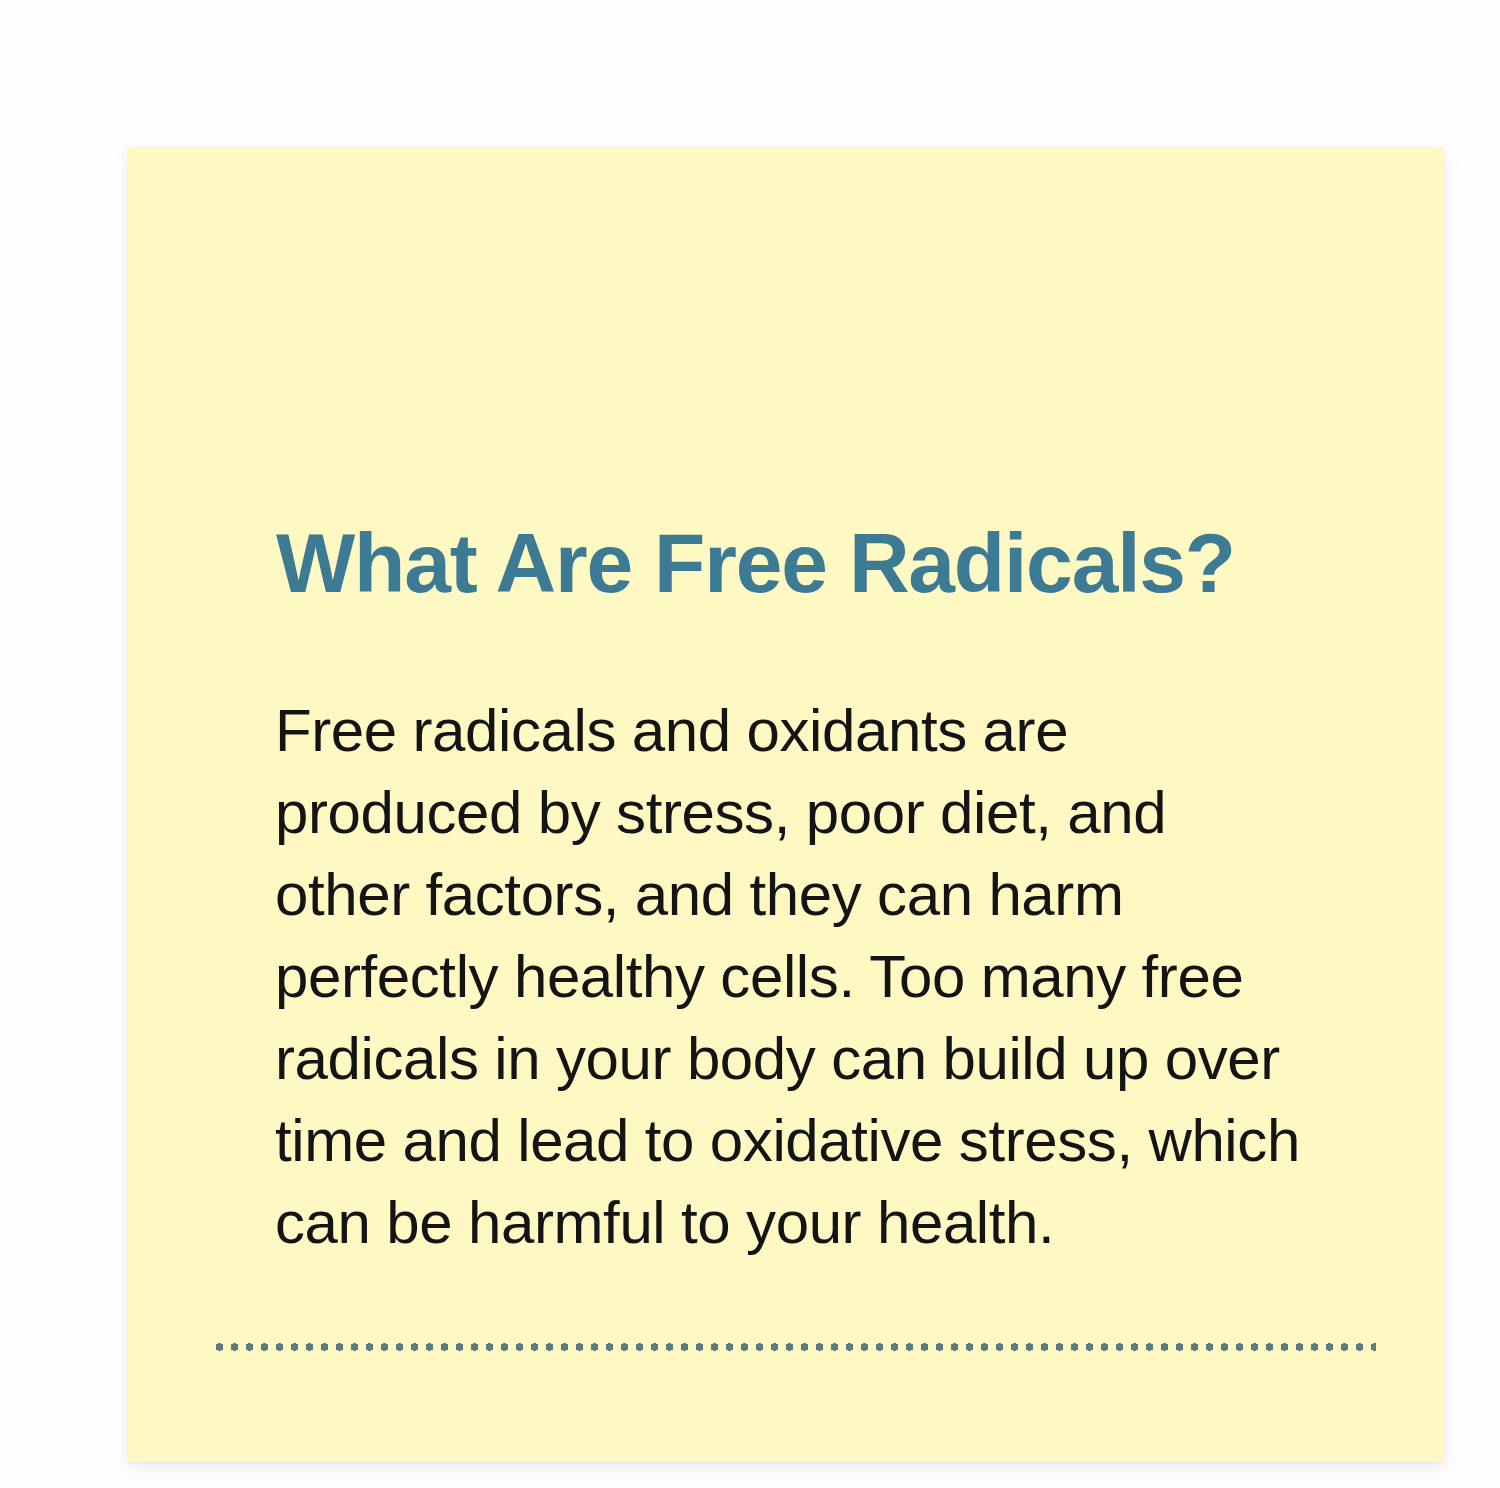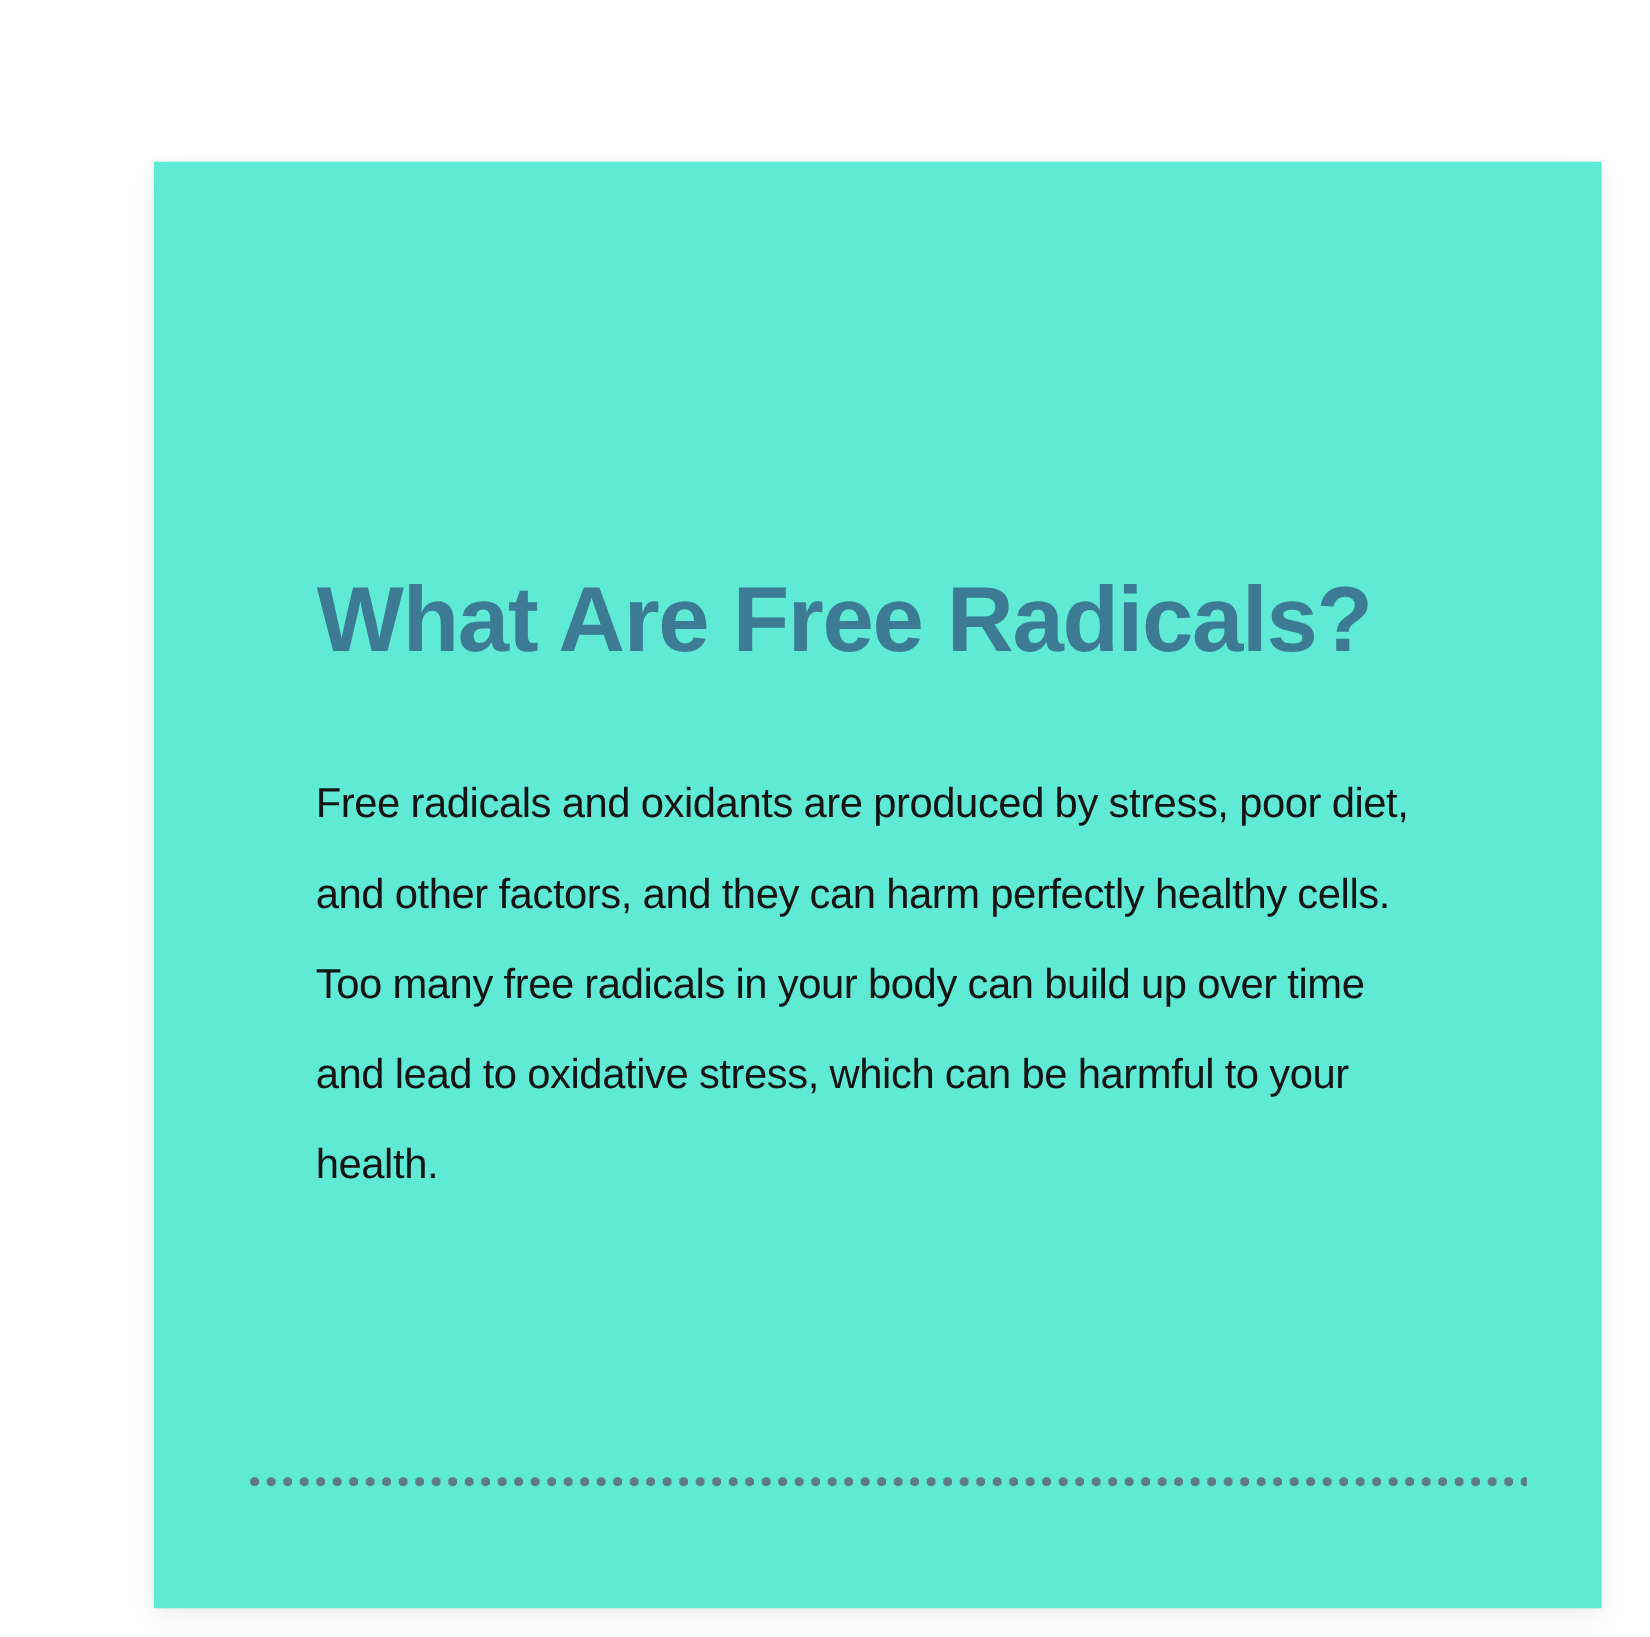--- a/index.html
+++ b/index.html
@@ -17,25 +17,25 @@
   #stage {
     position: relative;
     width: 1500px;
     height: 1488px;
     background: #fefefe;
   }
 
   
   #info-card {
     position: absolute;
-    left: 140px;
+    left: 128px;
     top: 147px;
     width: 1316px;
     height: 1315px;
-    background: #5eead4;
+    background: #fef9c3;
     box-shadow:
       0 2px 10px rgba(0,0,0,0.055),
       0 10px 26px rgba(0,0,0,0.045),
       0 1px 2px rgba(0,0,0,0.04);
   }
 
   #card-body {
     position: absolute;
     left: 0;
     top: 0;
@@ -60,21 +60,21 @@
   }
 
   
   #card-paragraph {
     position: absolute;
     left: 147px;
     top: 543px;
     width: 1025px;
     margin: 0;
     font-family: "Liberation Sans", sans-serif;
-    font-size: 38px;
+    font-size: 60px;
     font-weight: normal;
     line-height: 82px;
     letter-spacing: -0.4px;
     color: #141414;
     word-spacing: -0.5px;
   }
 
   
   #dotted-divider {
     position: absolute;

